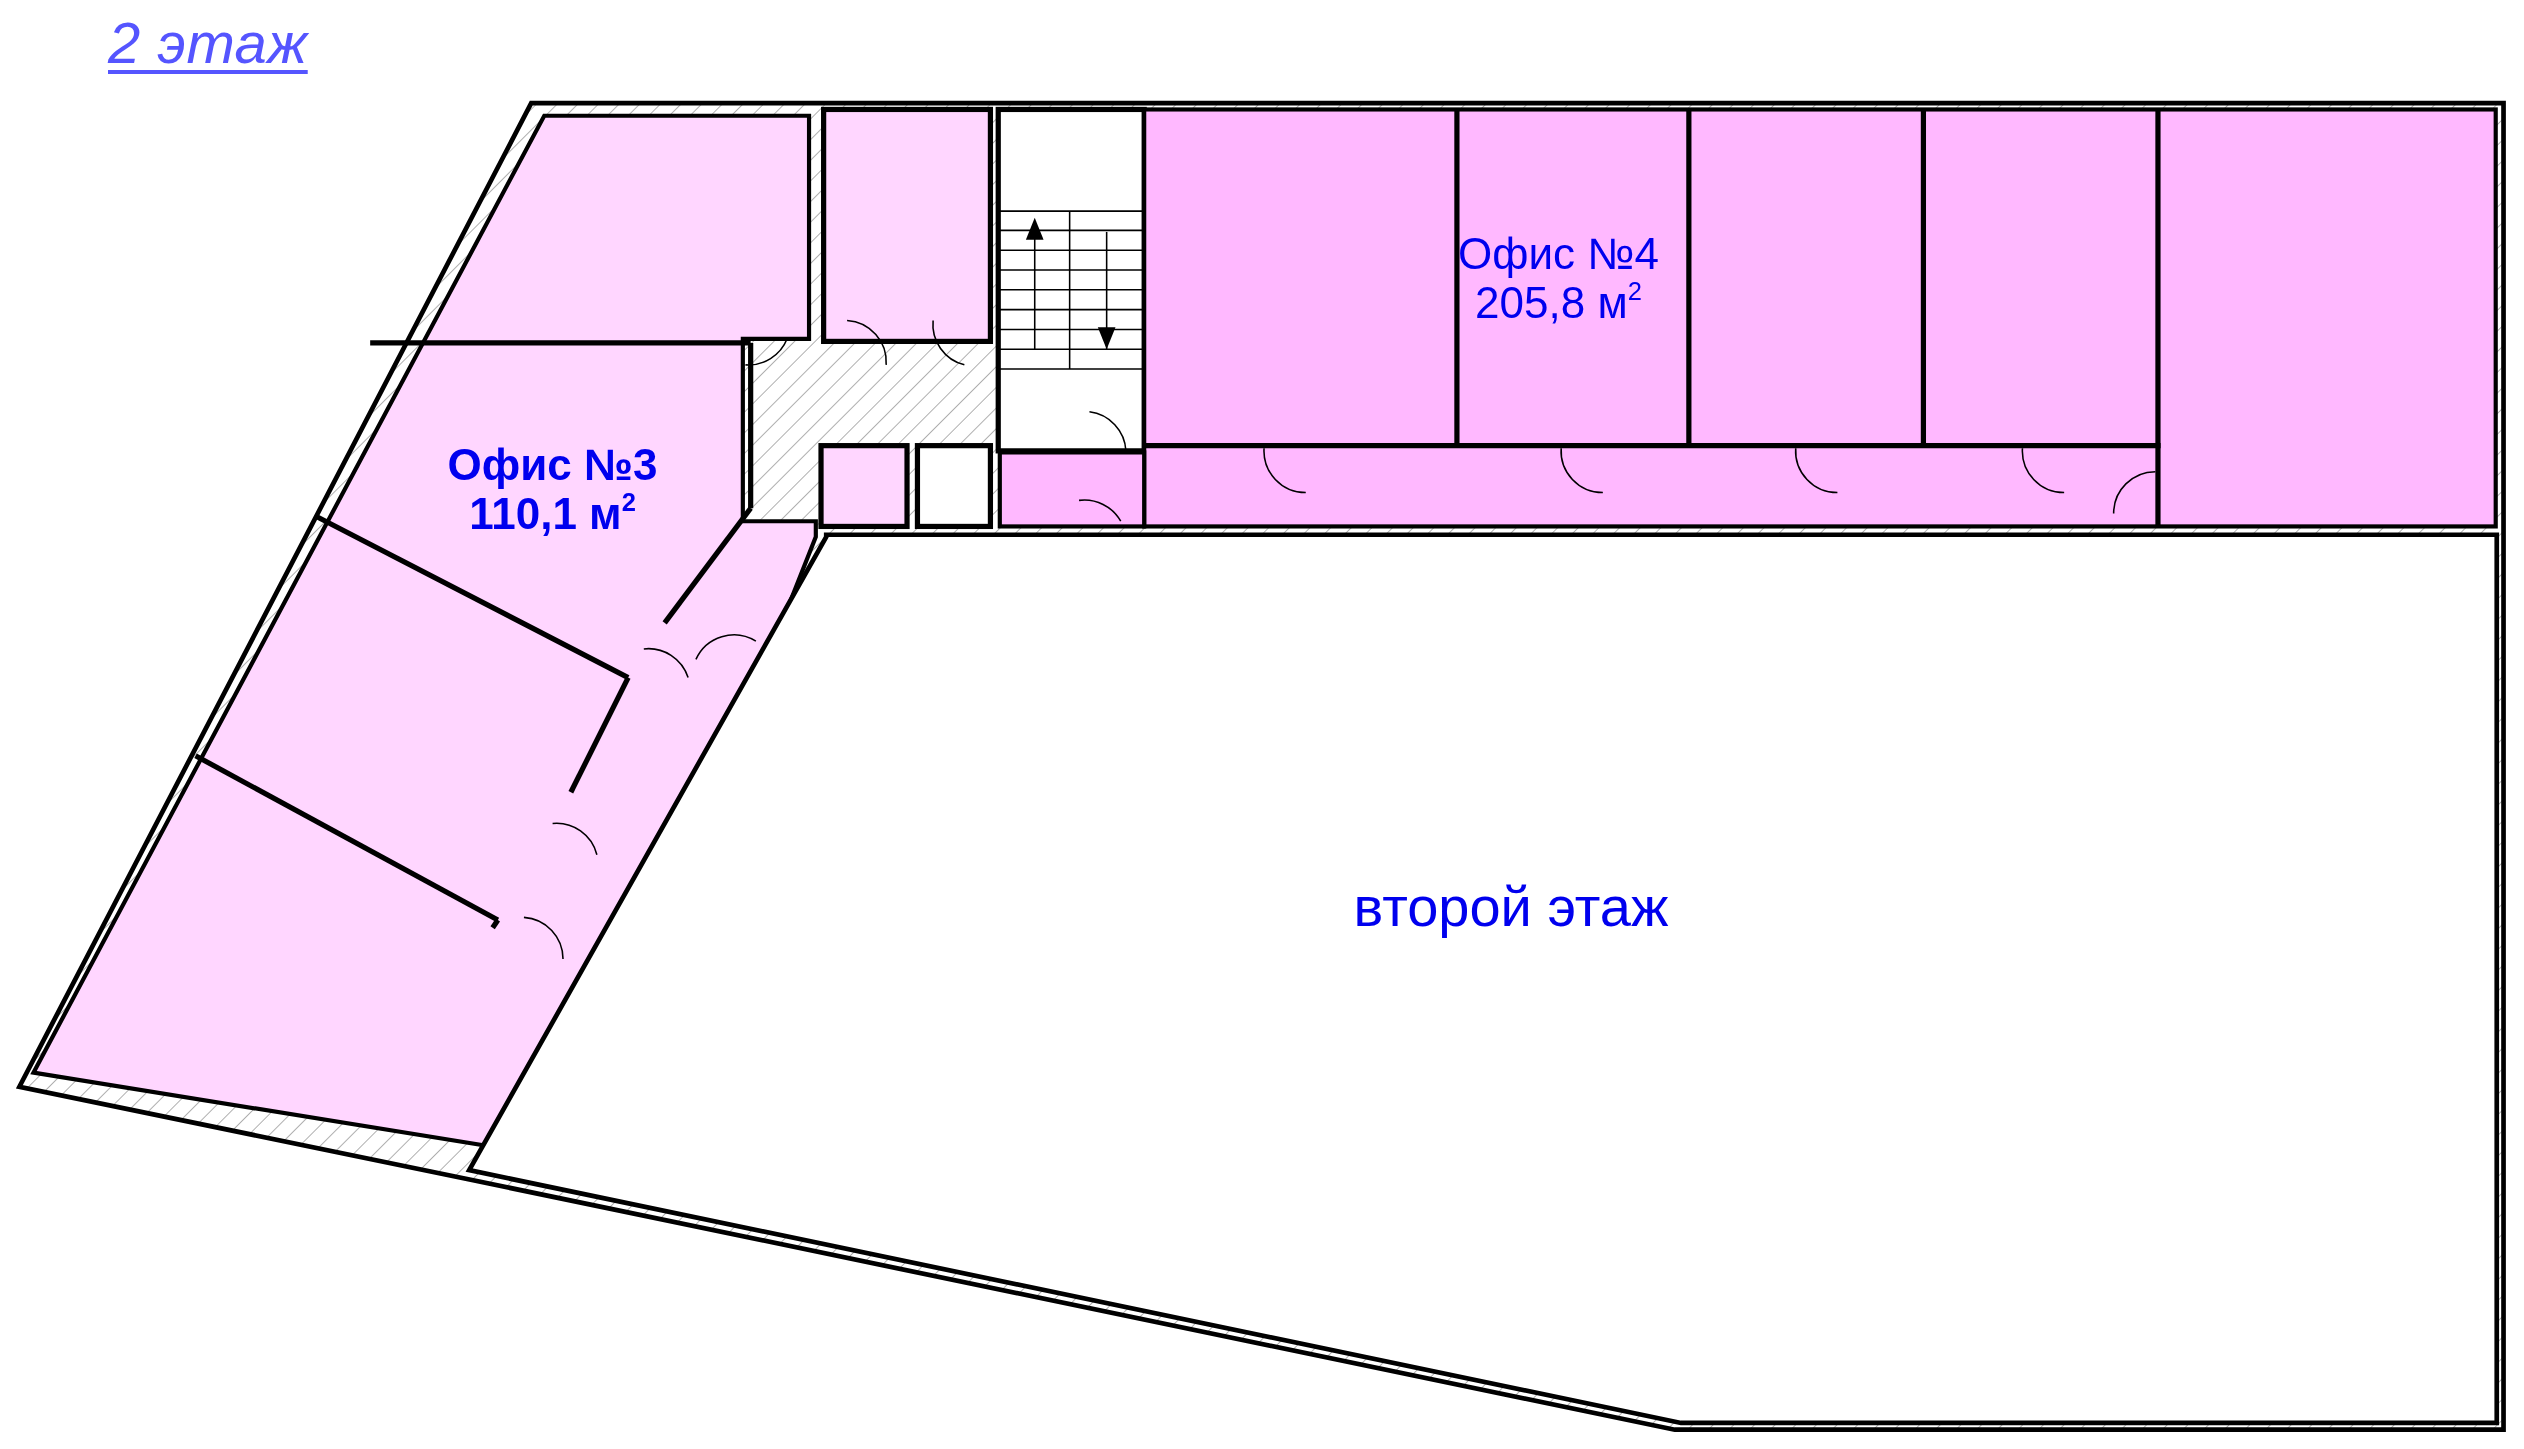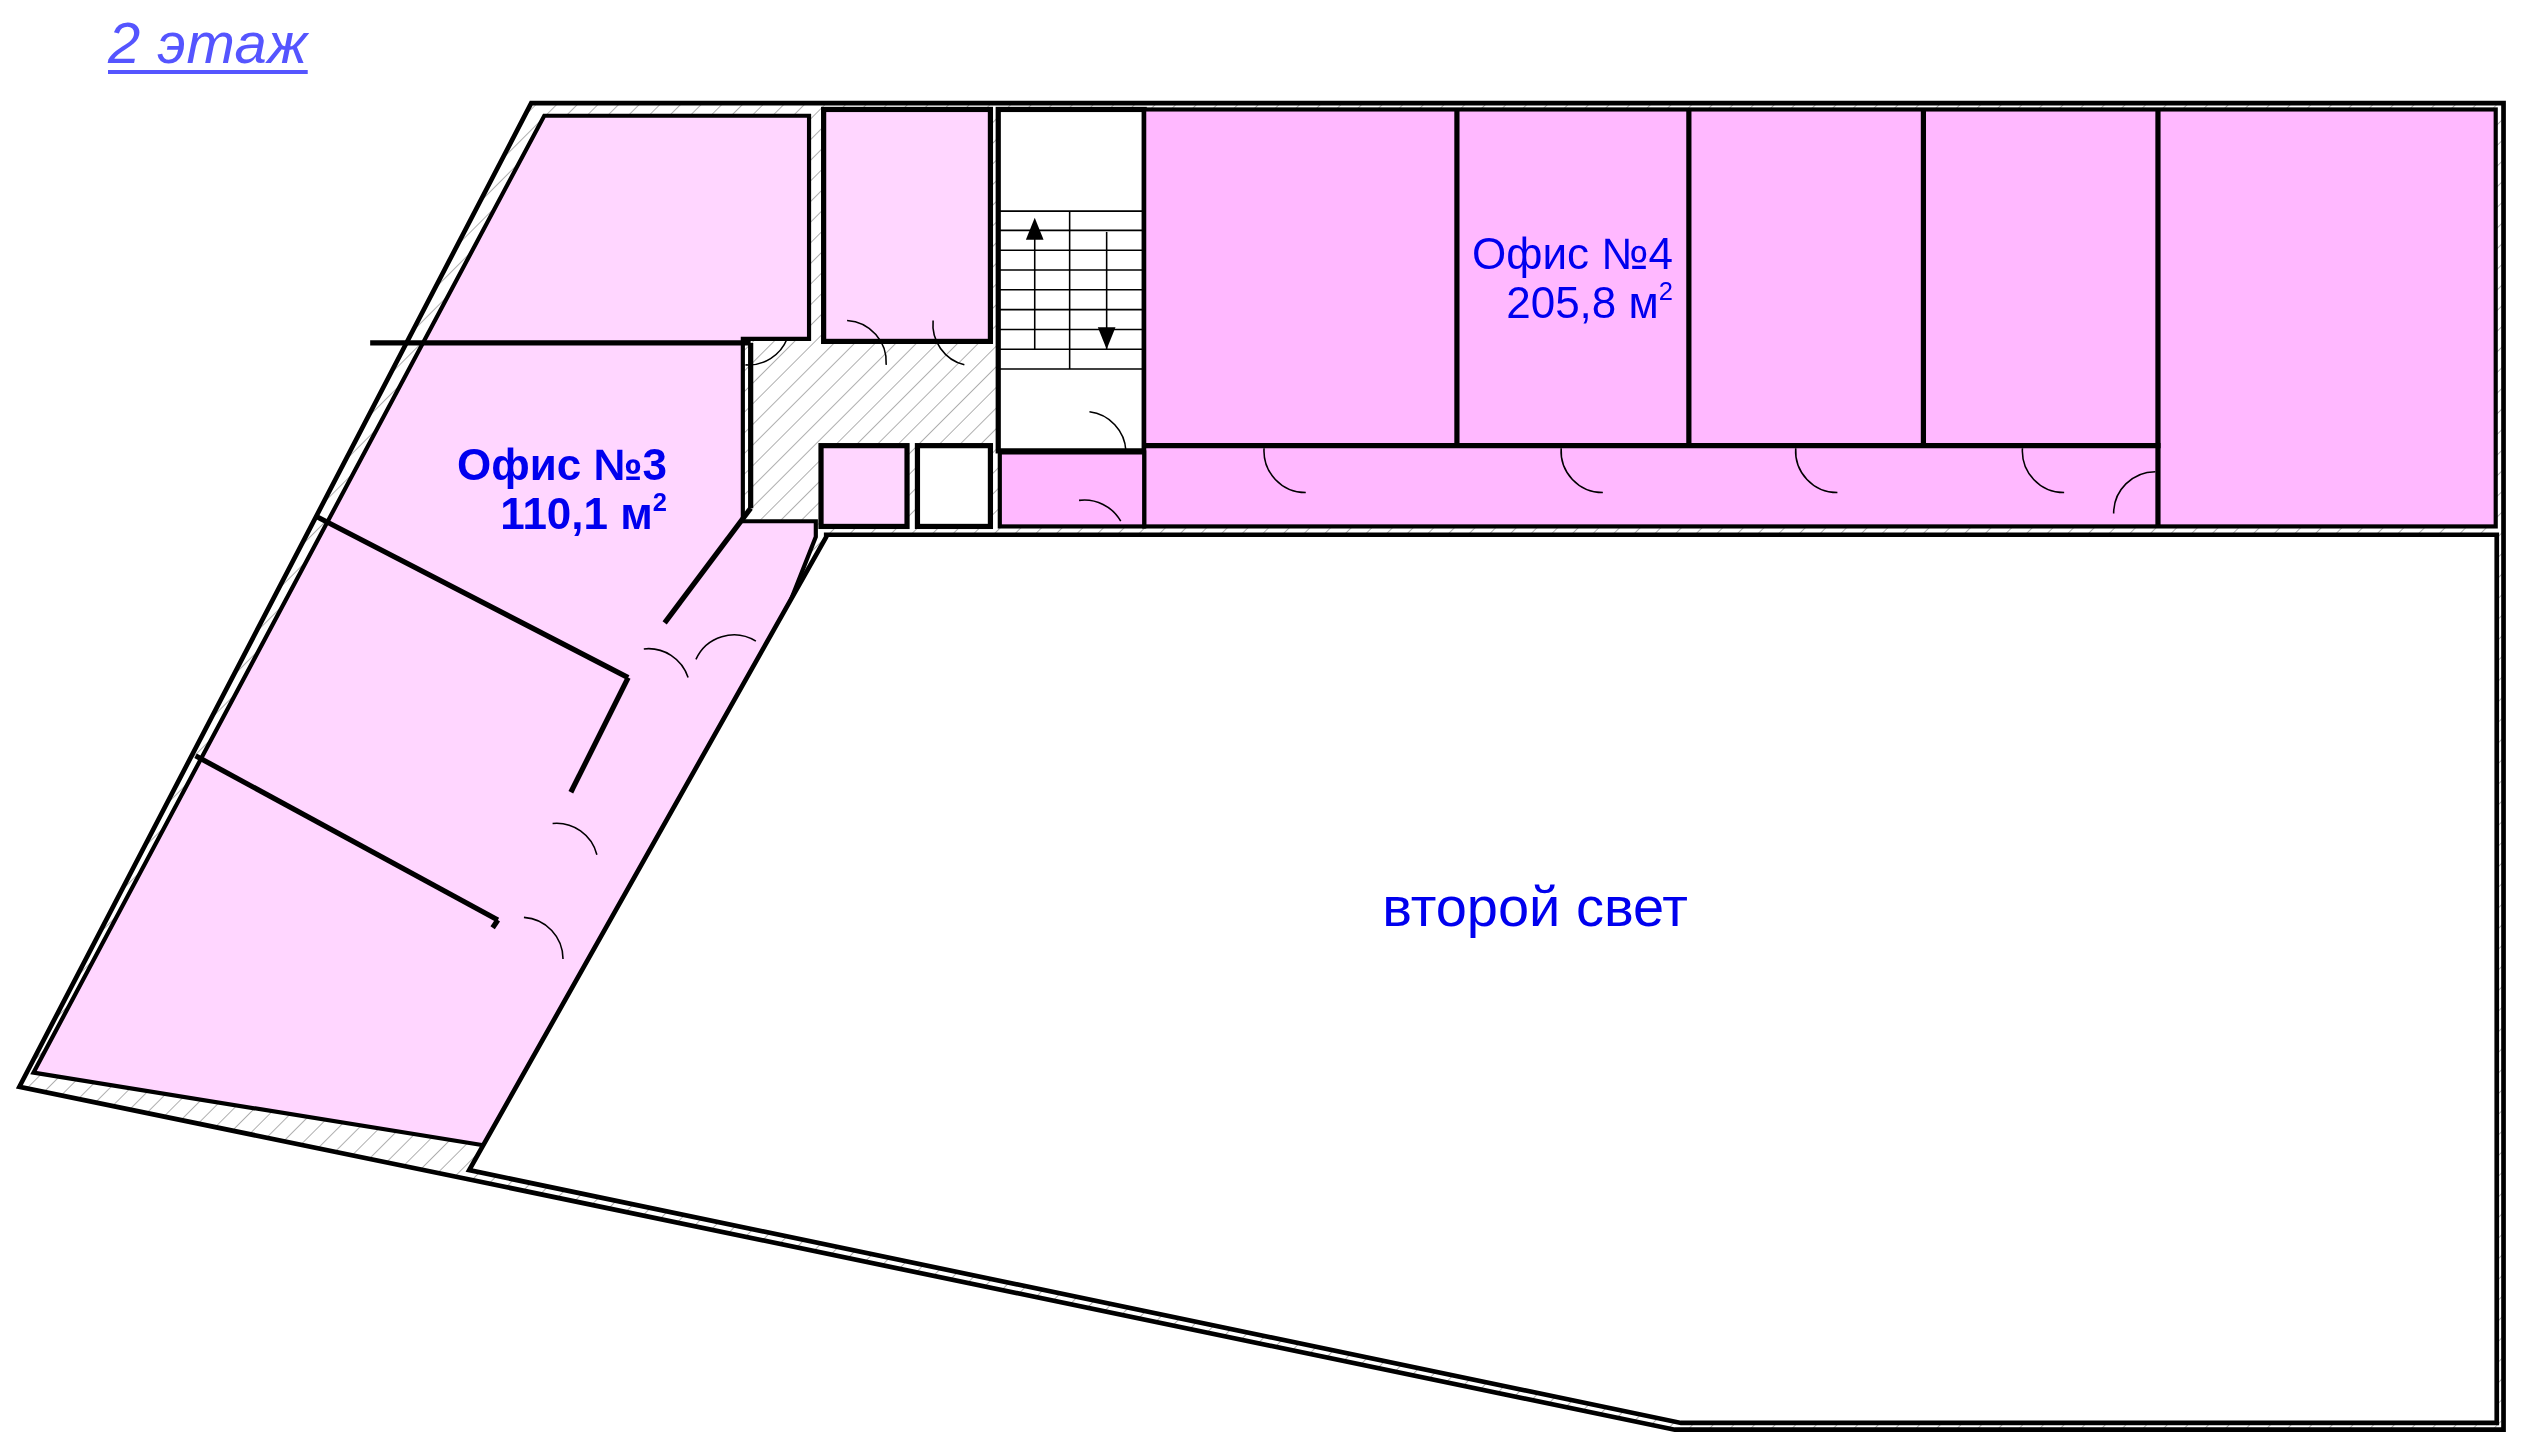--- a/index.html
+++ b/index.html
@@ -2,21 +2,21 @@
 <html style="font-size:8.3px"><head>
 <meta charset="utf-8">
 <style>
   html, body { margin: 0; padding: 0; background: #ffffff; }
   body { width: 2525px; height: 1449px; position: relative; overflow: hidden;
          font-family: "Liberation Sans", sans-serif; }
   #plan { position: absolute; left: 0; top: 0; width: 2525px; height: 1449px; }
   .floor-title { position: absolute; left: 108px; top: 9.4px; font-size: 58px; font-style: italic;
                  color: #5555ff; text-decoration: underline; text-decoration-thickness: 4.2px;
                  text-underline-offset: 7.3px; letter-spacing: 0.5px; }
-  .label { position: absolute; color: #0000ee; text-align: right; line-height: 1.12; }
+  .label { position: absolute; color: #0000ee; text-align: center; line-height: 1.12; }
   .label sup { font-size: 0.58em; vertical-align: 0.7em; line-height: 0; }
   .lbl-office4 { left: 1444px; top: 229px; width: 229px; font-size: 44px; }
   .lbl-office3 { left: 438px; top: 440px; width: 229px; font-size: 44px; font-weight: bold; }
   .lbl-void { left: 1334px; top: 876px; width: 354px; font-size: 56px; }
 </style>
 </head>
 <body>
 
 <svg id="plan" viewBox="0 0 4844 2780" xmlns="http://www.w3.org/2000/svg">
   <defs>
@@ -103,14 +103,14 @@
 <div class="label lbl-office4">
   <div>Офис №4</div>
   <div><span>205,8 м</span><sup>2</sup></div>
 </div>
 
 <div class="label lbl-office3">
   <div>Офис №3</div>
   <div><span>110,1 м</span><sup>2</sup></div>
 </div>
 
-<div class="label lbl-void">второй свет</div>
+<div class="label lbl-void">второй этаж</div>
 
 
 </body></html>

